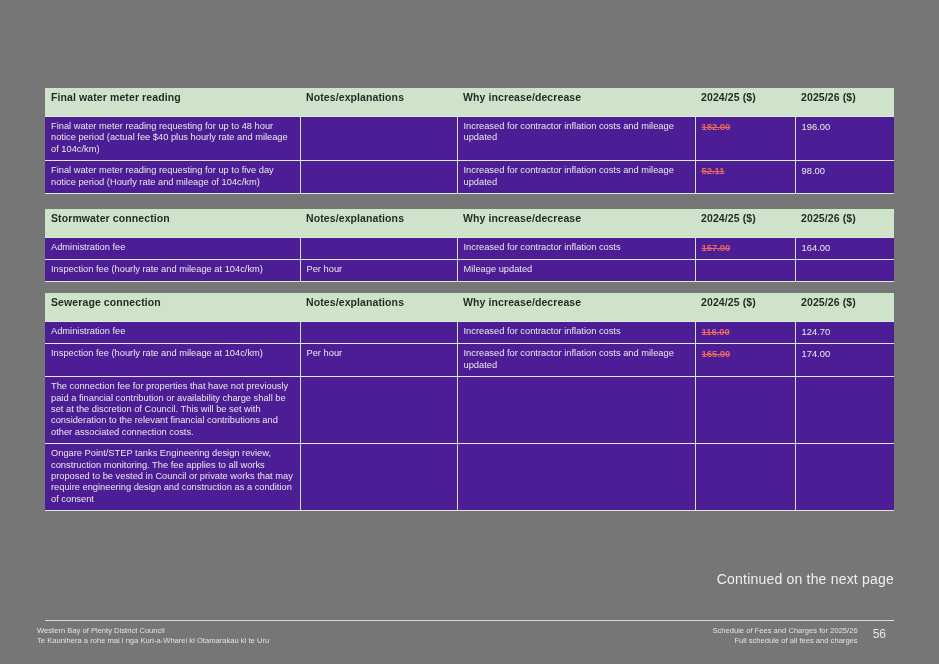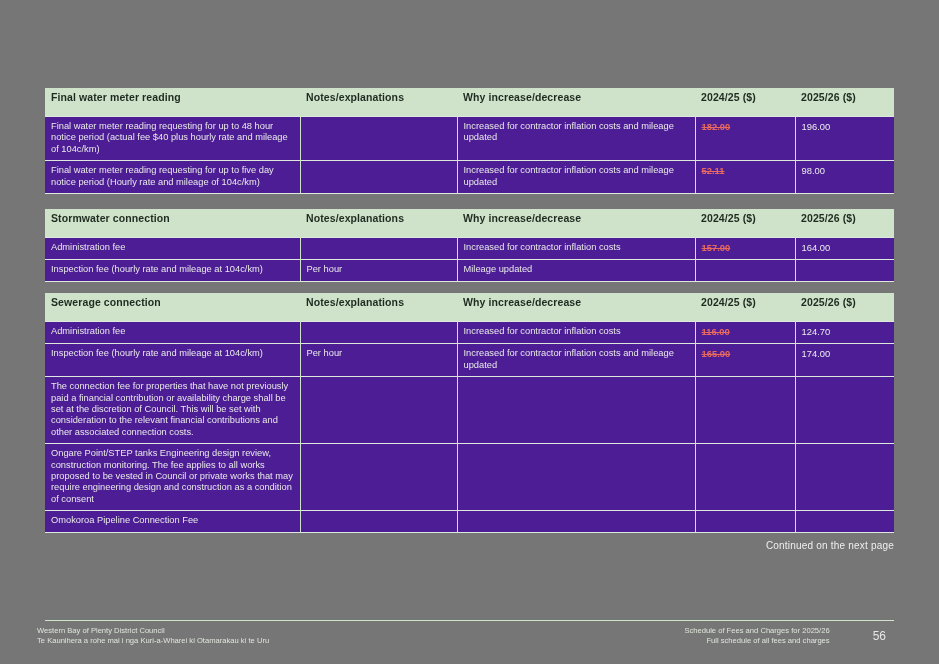--- a/index.html
+++ b/index.html
@@ -83,22 +83,22 @@
 
   
   #table-water      { top: 88px; }
   #table-stormwater { top: 209px; }
   #table-sewerage   { top: 293px; }
 
   
   .continued {
     position: absolute;
     right: 45px;
-    top: 540px;
-    font-size: 10px;
+    top: 571px;
+    font-size: 14px;
     color: #efefef;
     font-style: normal;
     letter-spacing: .2px;
   }
 
   
   .footer-rule {
     position: absolute;
     left: 45px;
     top: 620px;
@@ -117,22 +117,22 @@
   }
   .footer-left {
     font-size: 7.6px;
     line-height: 9.6px;
     color: #dfe6dc;
     max-width: 330px;
   }
   .footer-left .org-line2 { display: block; text-align: center; }
   .footer-right {
     display: flex;
-    align-items: center;
-    gap: 28px;
+    align-items: flex-start;
+    gap: 0;
   }
   .footer-doc {
     font-size: 7.6px;
     line-height: 9.6px;
     color: #dfe6dc;
     text-align: right;
   }
   .footer-doc .doc-line2 { display: block; }
   .page-no {
     font-size: 12px;
@@ -251,27 +251,20 @@
       </tr>
       <tr>
         <td>The connection fee for properties that have not previously paid a financial contribution or availability charge shall be set at the discretion of Council. This will be set with consideration to the relevant financial contributions and other associated connection costs.</td>
         <td></td>
         <td></td>
         <td><span class="new-price"></span></td>
         <td><span class="new-price"></span></td>
       </tr>
       <tr>
         <td>Ongare Point/STEP tanks Engineering design review, construction monitoring. The fee applies to all works proposed to be vested in Council or private works that may require engineering design and construction as a condition of consent</td>
-        <td></td>
-        <td></td>
-        <td><span class="new-price"></span></td>
-        <td><span class="new-price"></span></td>
-      </tr>
-      <tr>
-        <td>Omokoroa Pipeline Connection Fee</td>
         <td></td>
         <td></td>
         <td><span class="new-price"></span></td>
         <td><span class="new-price"></span></td>
       </tr>
     </tbody>
   </table>
 
   <div class="continued">Continued on the next page</div>
 

